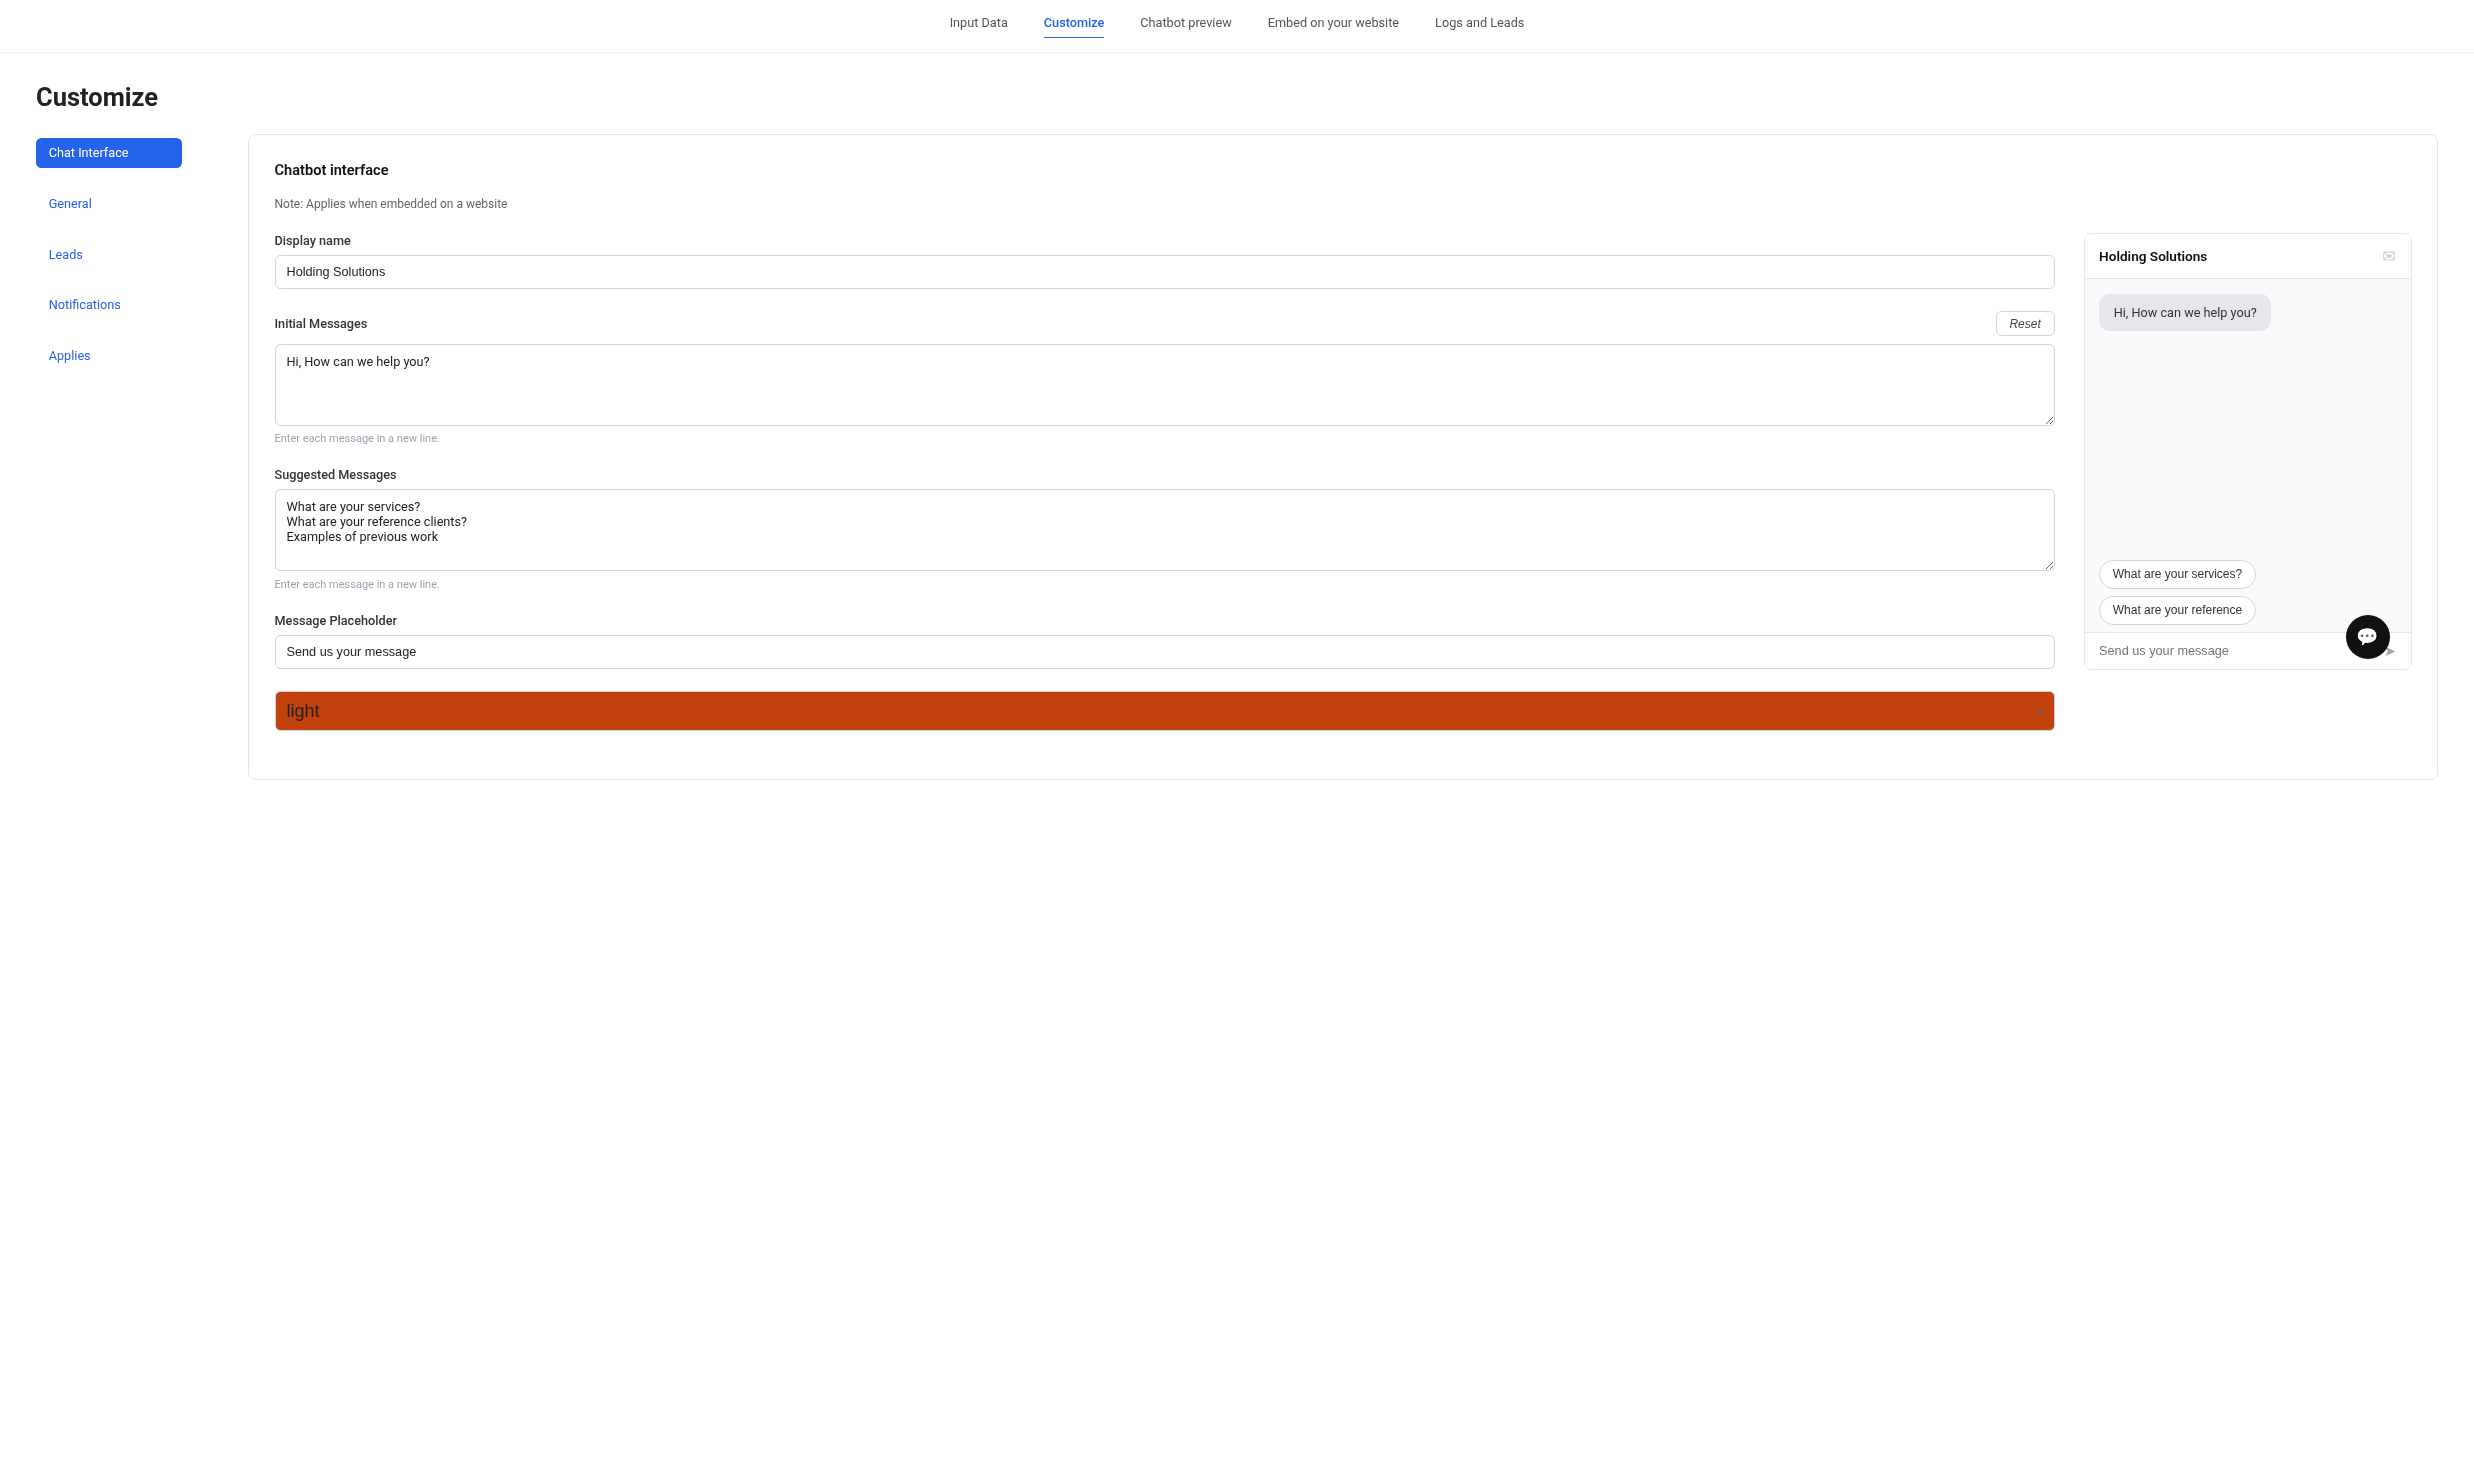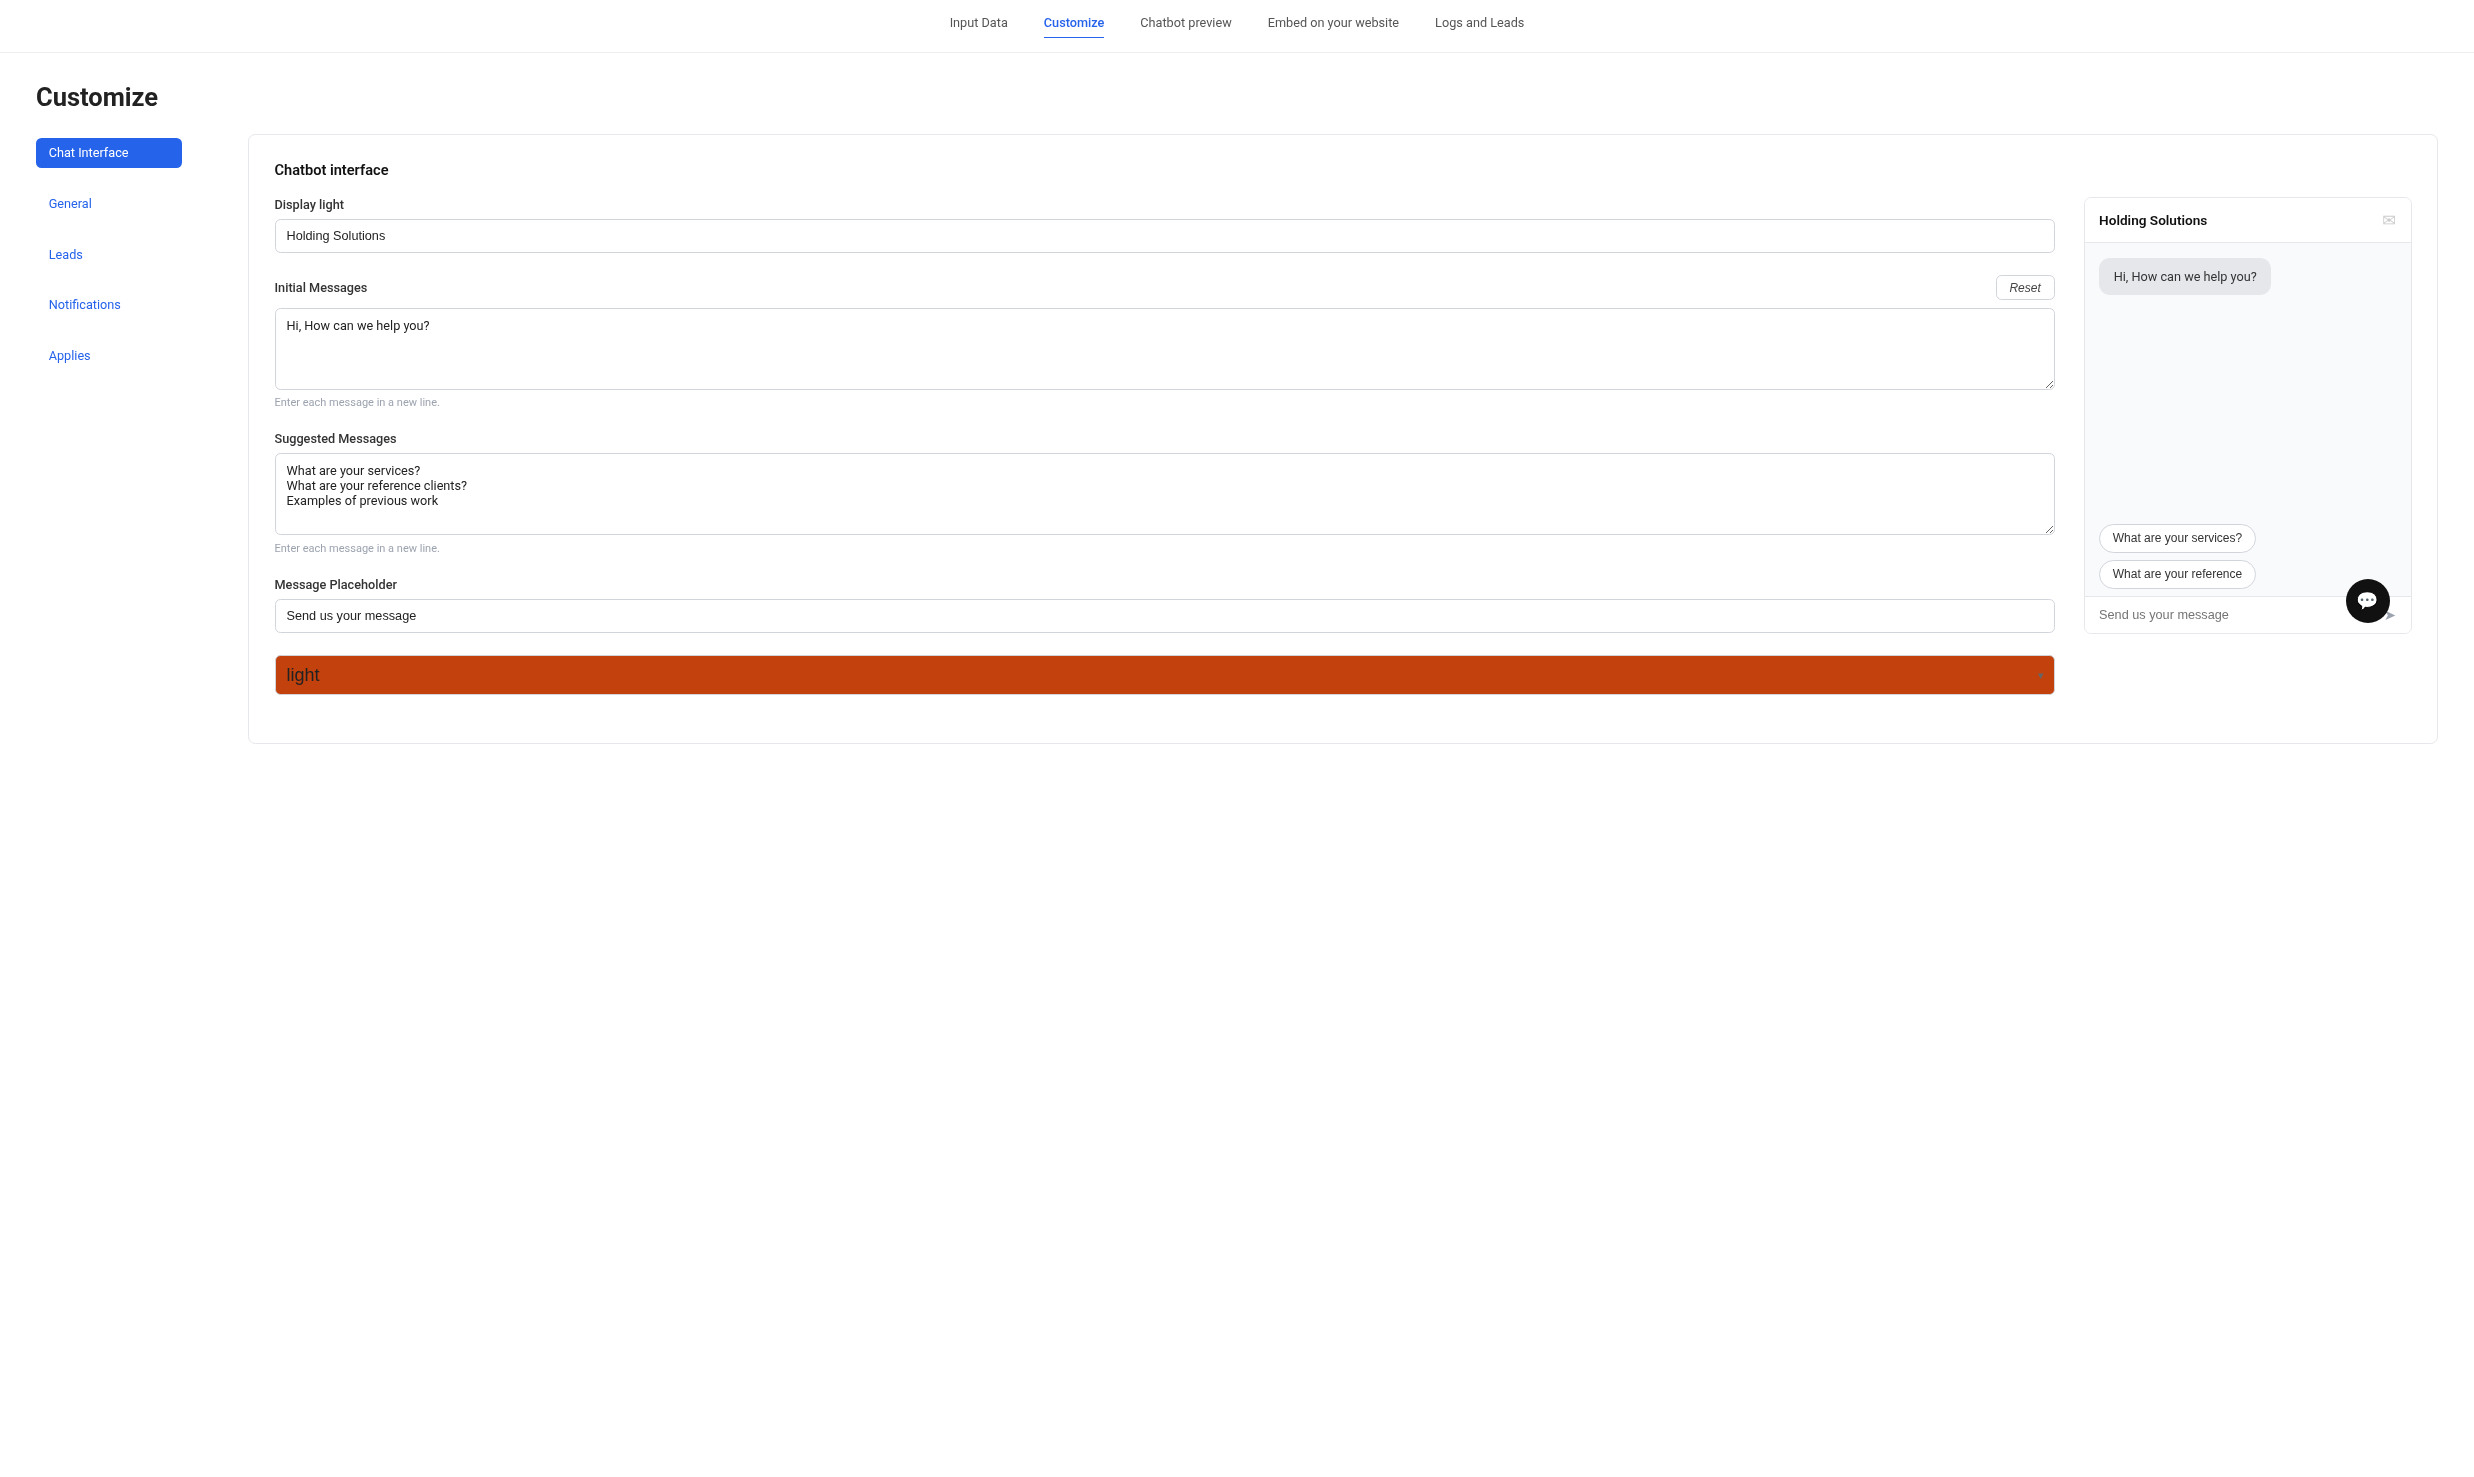--- a/index.html
+++ b/index.html
@@ -332,27 +332,28 @@
       <a class="sidebar-item active">Chat Interface</a>
       <a class="sidebar-item">General</a>
       <a class="sidebar-item">Leads</a>
       <a class="sidebar-item">Notifications</a>
       <a class="sidebar-item">Applies</a>
     </nav>
 
     <div class="content-area">
       <div class="section-box">
         <h2 class="section-title">Chatbot interface</h2>
+        <p class="note-text">Note: Applies when embedded on a website</p>
 
         <div class="form-and-preview">
 
           <div class="form-col">
 
             <div class="form-group">
-              <label class="form-label">Display light</label>
+              <label class="form-label">Display name</label>
               <input class="form-input" type="text" value="Holding Solutions" style="">
             </div>
 
             <div class="form-group">
               <div class="label-row">
                 <label class="form-label" style="margin-bottom:0">Initial Messages</label>
                 <button class="reset-btn">Reset</button>
               </div>
               <div class="textarea-wrapper">
                 <textarea class="form-textarea" style="">Hi, How can we help you?</textarea>

